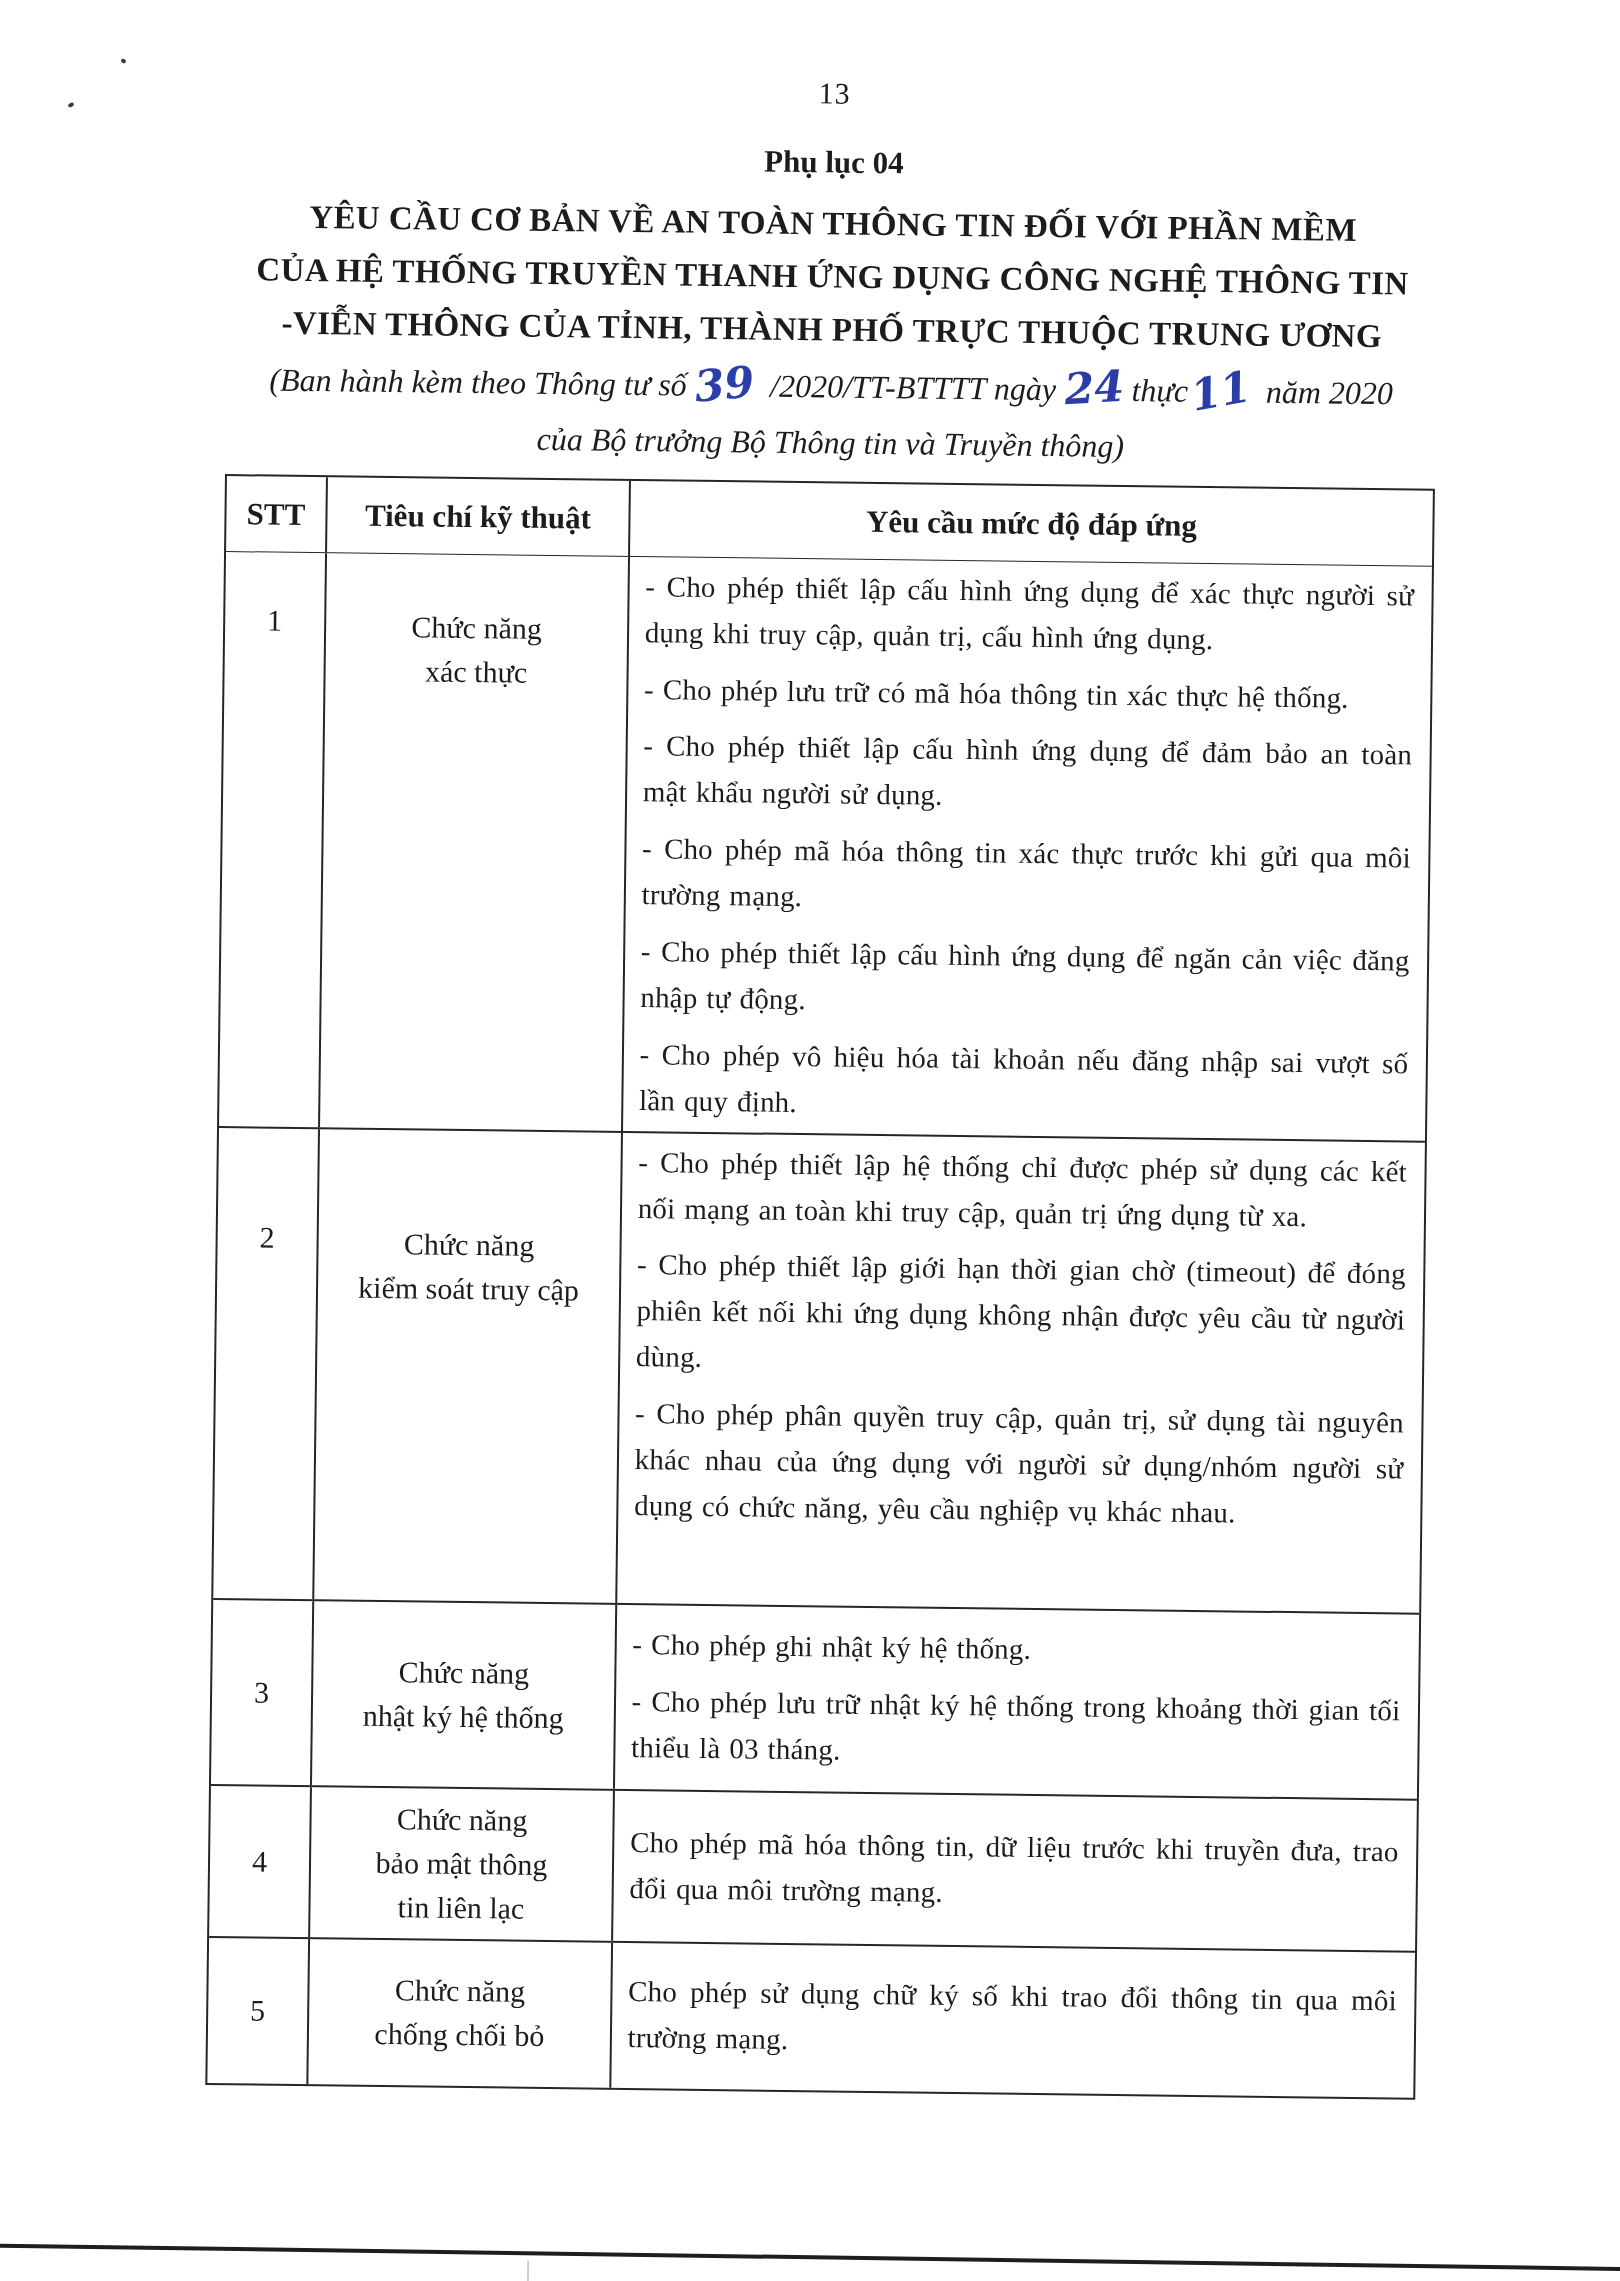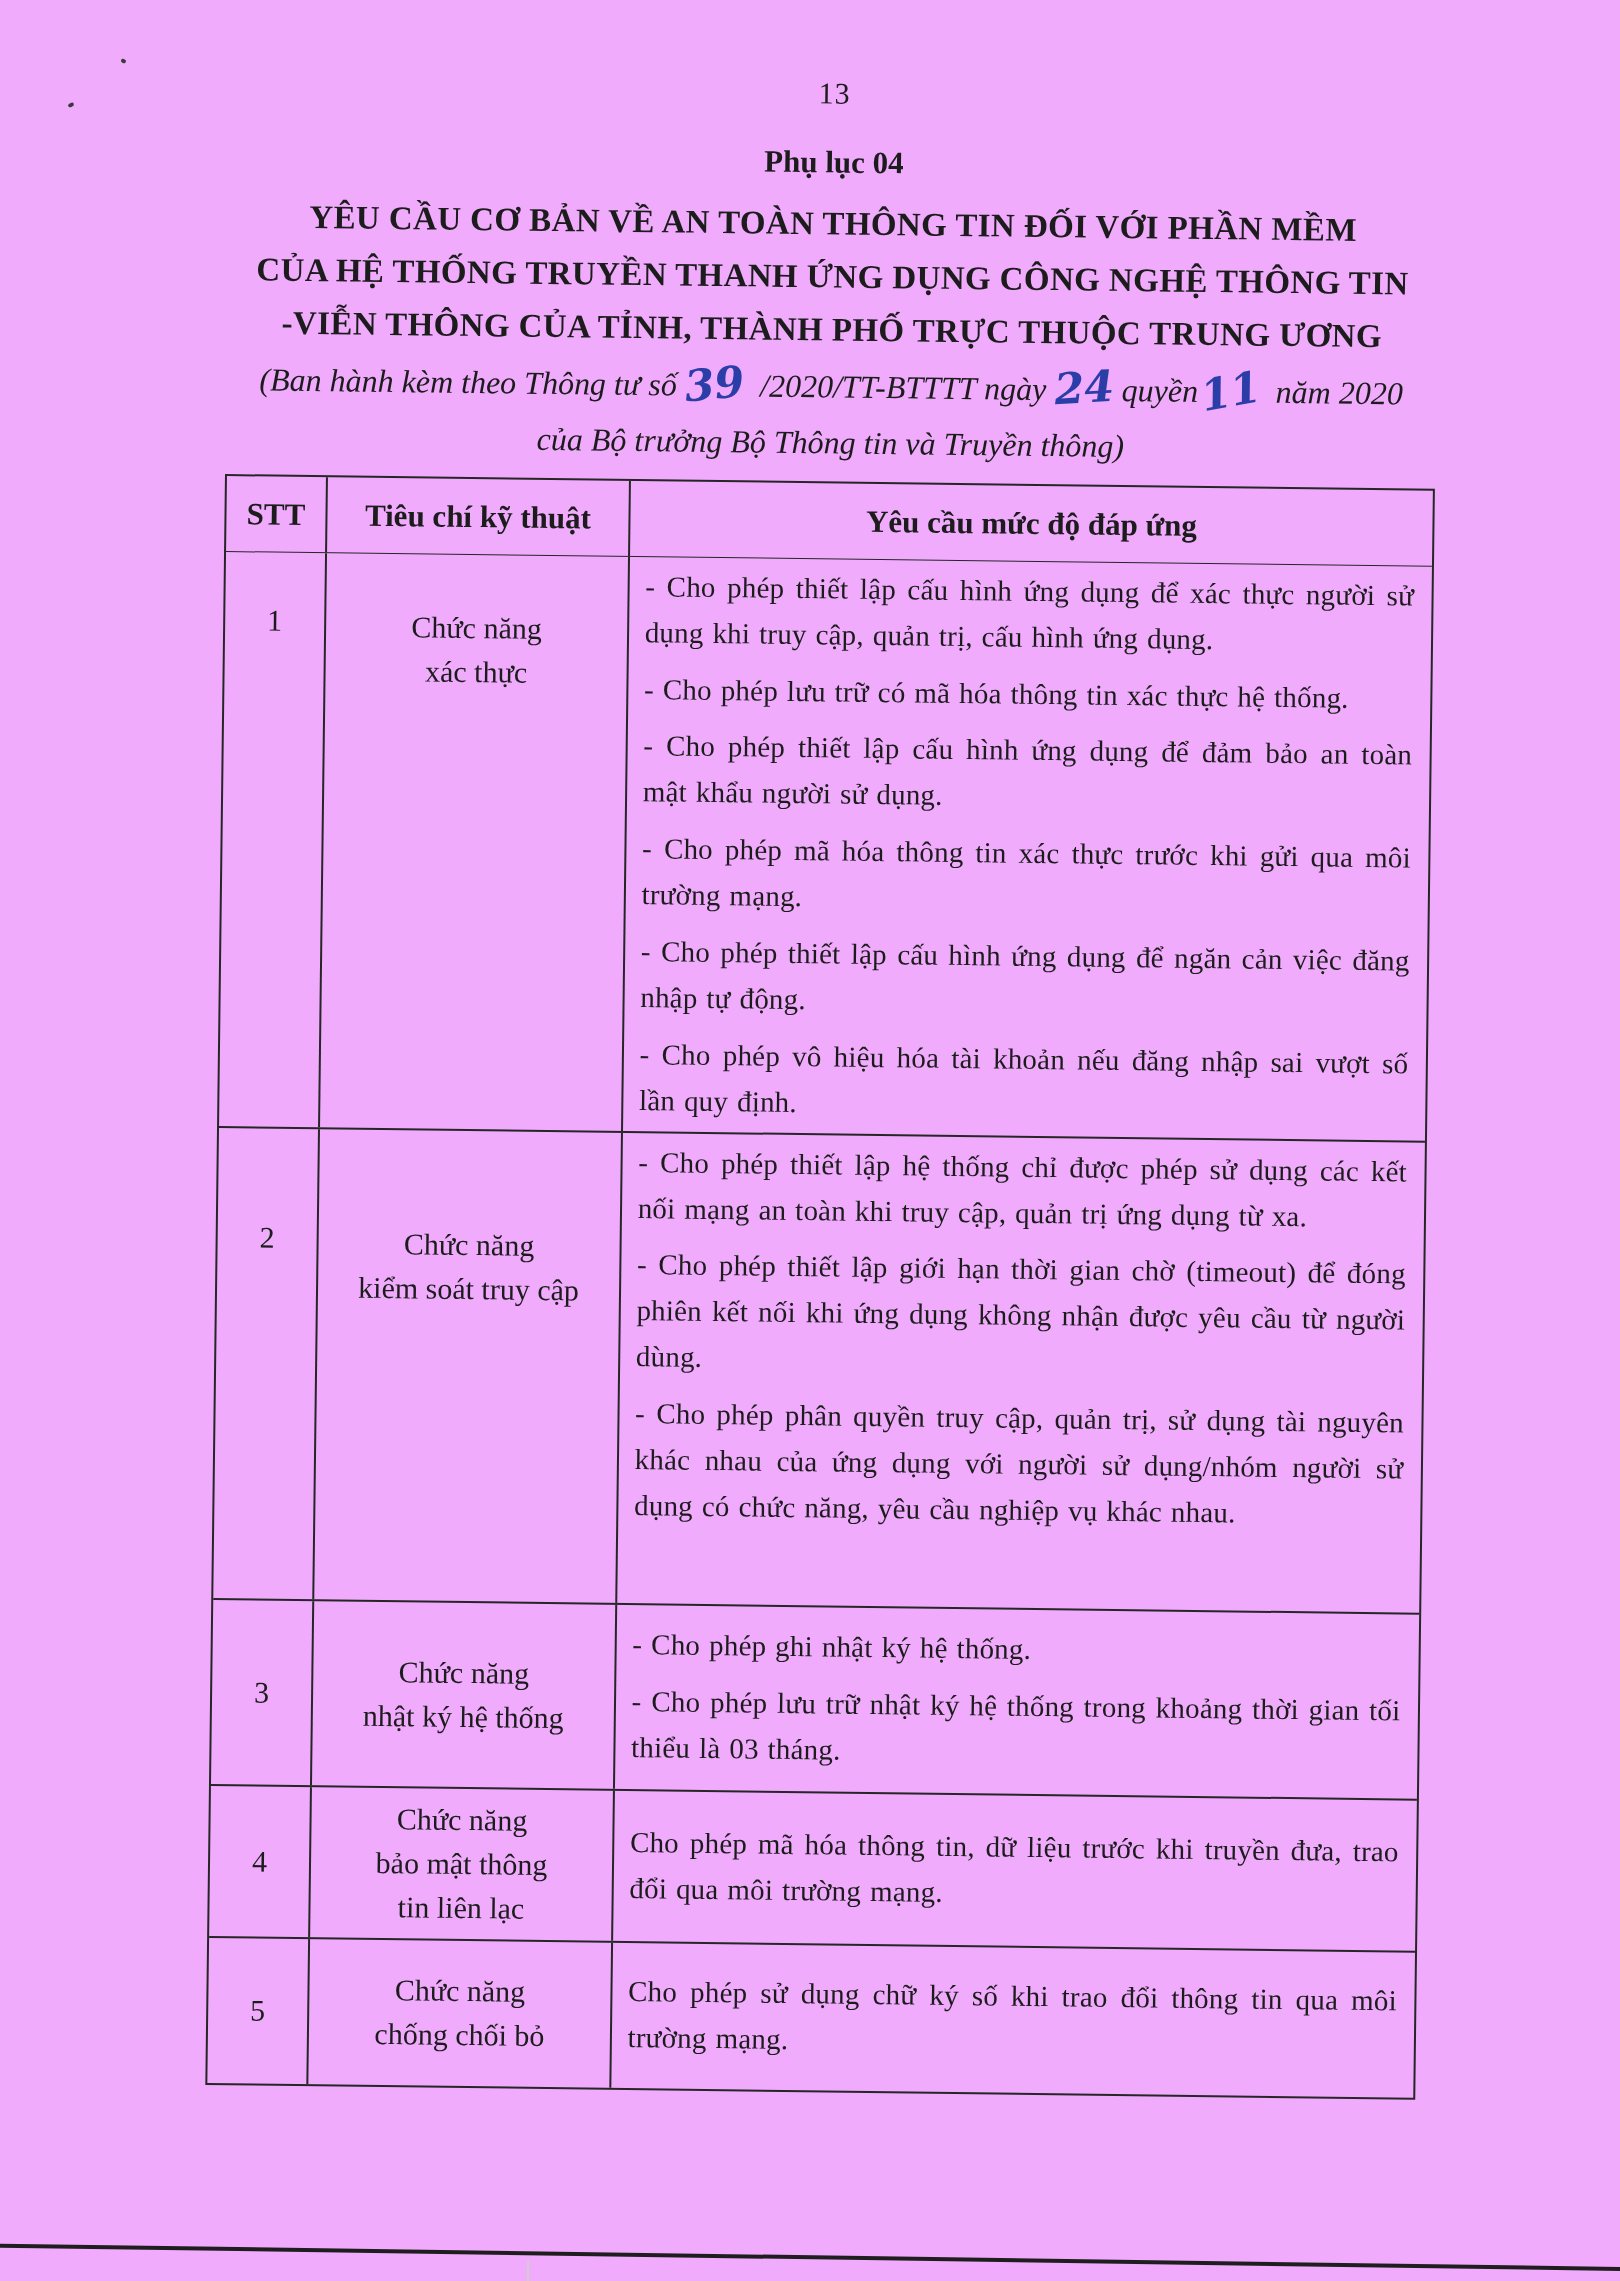--- a/index.html
+++ b/index.html
@@ -1,18 +1,18 @@
 <!DOCTYPE html>
 <html><head>
 <meta charset="utf-8">
 <style>
   html,body{margin:0;padding:0;background:#e9e9e7;}
   .page{
     position:relative;width:1620px;height:2282px;margin:0 auto;
-    background:#f0abfc;overflow:hidden;
+    background:#ffffff;overflow:hidden;
     font-family:"Liberation Serif","DejaVu Serif",serif;
     color:#1c1c1c;
   }
   .sheet{position:absolute;inset:0;transform:rotate(0.7deg);transform-origin:225px 474px;}
   .speck{position:absolute;background:#3a3a3a;border-radius:50%;}
   .speck1{left:121px;top:59px;width:4.9px;height:3.9px;transform:rotate(20deg);}
   .speck2{left:68px;top:103px;width:5.9px;height:3.9px;transform:rotate(-25deg);}
 
   .content-col{position:absolute;left:225px;width:1210px;text-align:center;}
   .pageno{top:69px;font-size:30px;letter-spacing:1px;}
@@ -86,21 +86,21 @@
 
     <div class="content-col doc-title">
       <div>YÊU CẦU CƠ BẢN VỀ AN TOÀN THÔNG TIN ĐỐI VỚI PHẦN MỀM</div>
       <div>CỦA HỆ THỐNG TRUYỀN THANH ỨNG DỤNG CÔNG NGHỆ THÔNG TIN</div>
       <div>-VIỄN THÔNG CỦA TỈNH, THÀNH PHỐ TRỰC THUỘC TRUNG ƯƠNG</div>
     </div>
 
     <div class="content-col issuance">
       <div>
         <span class="seg">(Ban hành kèm theo Thông tư số</span><span class="hand">39</span>
-        <span class="seg">/2020/TT-BTTTT ngày</span><span class="hand day">24</span><span class="seg">quyền</span><span class="hand month">11</span>
+        <span class="seg">/2020/TT-BTTTT ngày</span><span class="hand day">24</span><span class="seg">thực</span><span class="hand month">11</span>
         <span class="seg">năm 2020</span>
       </div>
       <div>của Bộ trưởng Bộ Thông tin và Truyền thông)</div>
     </div>
 
     <div class="req-table">
       <div class="trow thead">
         <div class="cellA">STT</div>
         <div class="cellB">Tiêu chí kỹ thuật</div>
         <div class="cellC">Yêu cầu mức độ đáp ứng</div>

